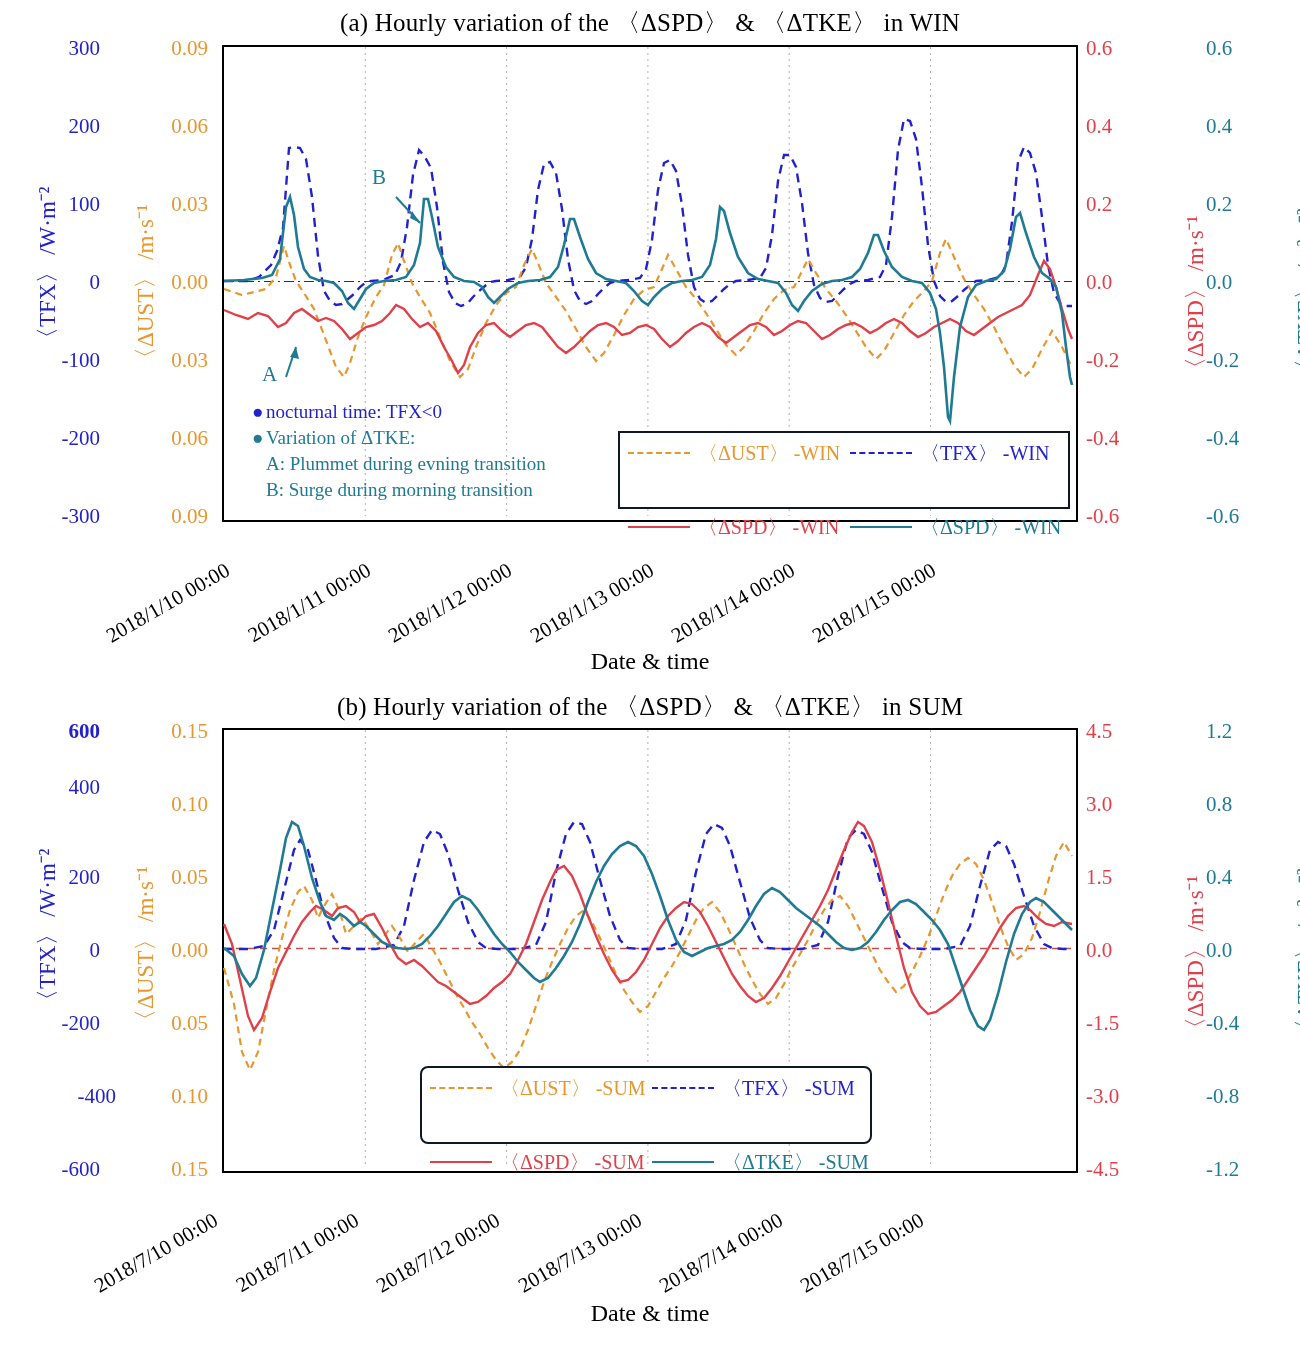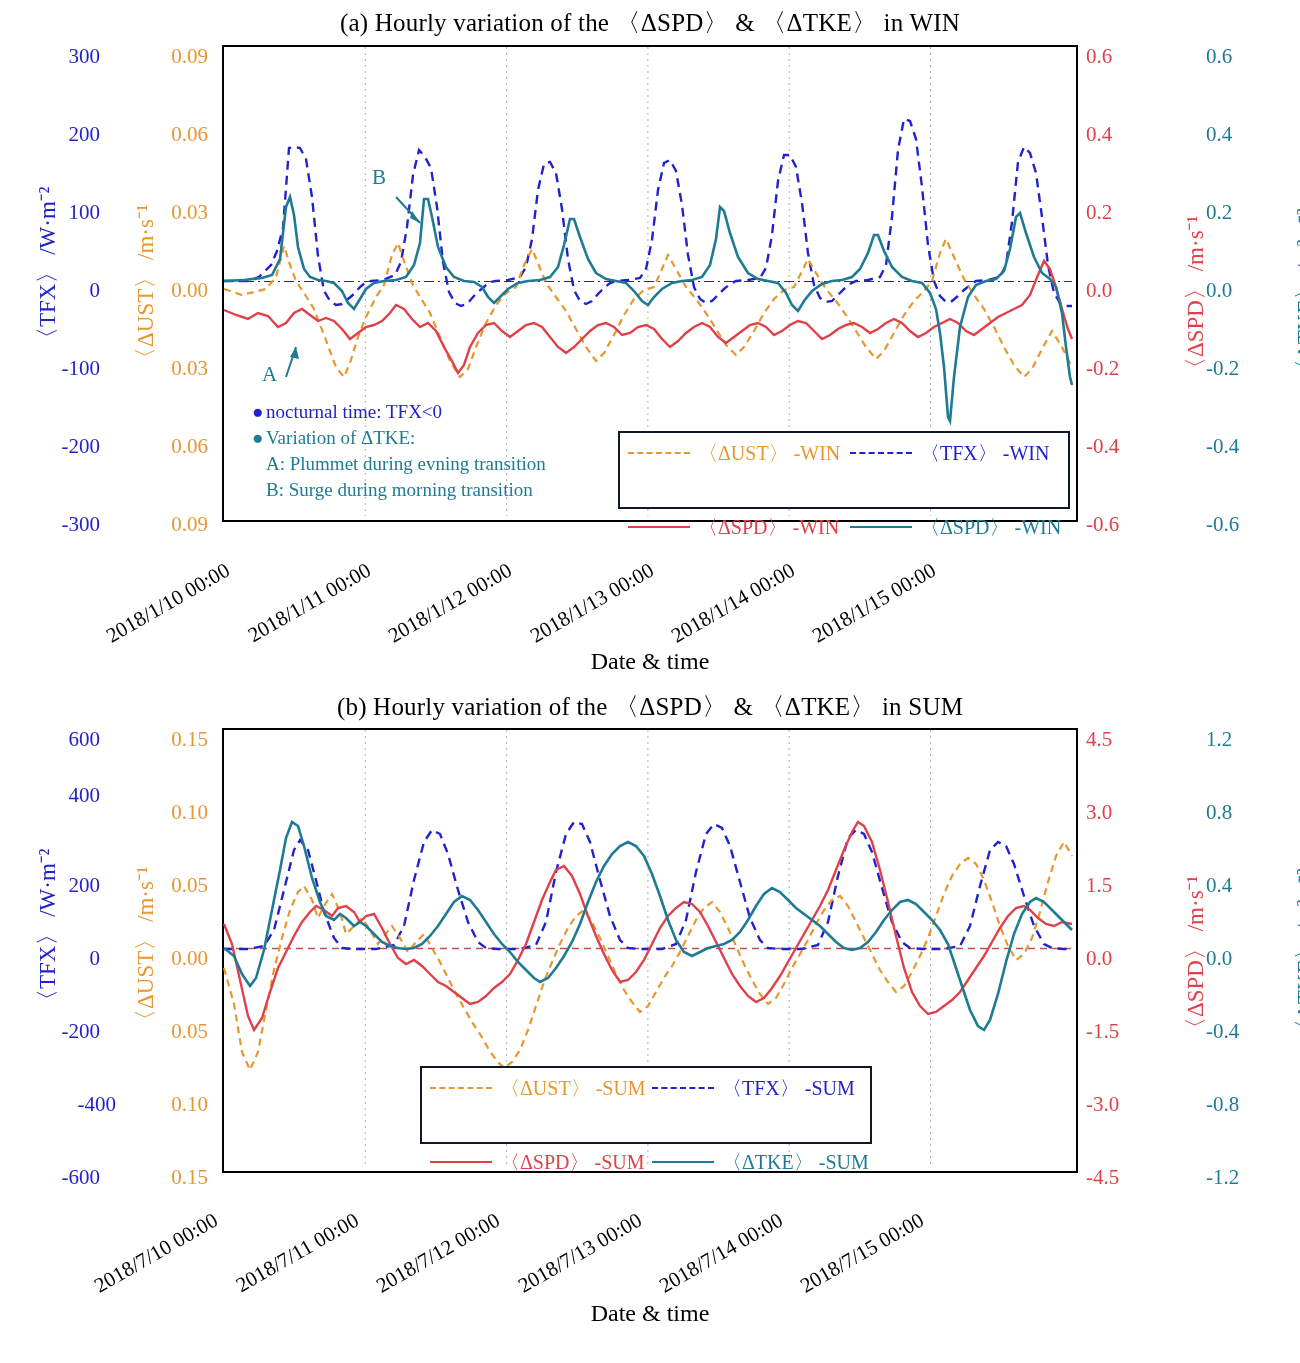--- a/index.html
+++ b/index.html
@@ -3,21 +3,21 @@
 <meta charset="utf-8">
 <style>
   html,body{margin:0;padding:0;background:#fff;}
   body{width:1300px;height:1363px;font-family:"Liberation Serif",serif;color:#000;overflow:hidden;}
   .panel{position:relative;width:1300px;}
   .panel-a{height:682px;}
   .panel-b{height:681px;}
   .title{position:absolute;left:0;width:1300px;text-align:center;font-size:25px;letter-spacing:.2px;}
   .plotbox{position:absolute;border:2px solid #000;background:#fff;}
   svg{position:absolute;top:0;left:0;overflow:visible;}
-  .tick{position:absolute;font-size:21px;text-align:right;white-space:nowrap;margin-top:8px;}
+  .tick{position:absolute;font-size:21px;text-align:right;white-space:nowrap;}
   .tick-left{text-align:right;}
   .tick-right{text-align:left;}
   .blue{color:#2222cc;}
   .orange{color:#e8962e;}
   .red{color:#e0404a;}
   .teal{color:#1f7a94;}
   .vaxis{position:absolute;transform-origin:0 0;white-space:nowrap;font-size:23px;}
   .xtick{position:absolute;font-size:21px;white-space:nowrap;transform-origin:100% 50%;transform:rotate(-30deg);}
   .xaxis-title{position:absolute;width:1300px;text-align:center;font-size:24px;}
   .legendbox{position:absolute;border:2px solid #0f172a;background:#fff;}
@@ -185,21 +185,21 @@
 
       <polyline fill="none" stroke="#2222cc" stroke-width="2.4" stroke-dasharray="9,6" points="0,219 24,219 40,216 50,200 60,160 70,120 76,110 84,120 92,150 100,182 110,208 118,218 130,219 152,219 170,215 180,196 190,150 200,112 208,100 216,104 224,124 234,160 244,192 254,212 262,218 274,219 296,219 312,215 322,192 332,142 342,104 350,92 358,94 366,112 376,150 386,186 396,210 404,218 416,219 438,219 452,214 462,190 472,142 482,104 490,94 498,98 506,116 516,152 526,188 536,210 544,218 556,219 578,219 594,215 604,192 614,146 624,108 632,100 640,104 648,122 658,158 668,192 678,212 686,218 698,219 720,219 736,216 746,196 756,156 766,120 774,112 782,116 790,134 800,166 810,196 820,214 828,218 840,219 848,219"></polyline>
 
       <polyline fill="none" stroke="#e8962e" stroke-width="2.2" stroke-dasharray="7,5" points="0,238 10,274 18,322 26,340 34,322 42,280 50,240 58,208 66,180 74,162 80,156 88,170 94,188 100,176 108,164 116,182 122,204 130,196 138,188 146,200 154,214 160,206 168,196 176,208 184,222 192,212 200,204 208,218 216,232 224,248 232,264 240,278 248,292 256,304 264,318 272,330 280,338 288,332 296,320 304,300 312,276 320,252 328,232 336,214 344,198 352,186 360,180 368,192 376,208 384,226 392,244 400,260 408,272 416,282 424,276 432,262 440,248 448,236 456,222 464,206 472,190 480,178 488,172 496,182 504,198 512,216 520,234 528,250 536,264 544,274 552,268 560,254 568,238 576,224 584,210 592,194 600,180 608,170 616,166 624,176 632,192 640,208 648,224 656,240 664,252 672,262 680,256 688,242 696,226 704,208 712,186 720,164 728,146 736,134 744,128 752,134 760,150 768,172 776,196 784,216 792,230 800,224 808,208 816,182 824,152 832,126 840,112 848,126"></polyline>
 
       <polyline fill="none" stroke="#e0404a" stroke-width="2.4" points="0,194 8,214 16,250 24,286 30,300 38,288 46,262 54,238 62,222 70,206 78,192 86,182 92,176 100,180 108,186 114,178 122,176 130,182 136,192 142,186 150,184 158,198 166,214 174,228 182,234 190,230 198,236 206,244 214,252 222,256 230,262 238,268 246,274 254,272 262,266 270,258 278,252 286,244 294,230 302,214 310,192 318,170 326,152 332,140 340,136 348,146 356,164 364,186 372,206 380,224 388,240 396,252 404,250 412,242 420,230 428,214 436,198 444,186 452,178 460,172 468,174 476,182 484,196 492,212 500,228 508,244 516,256 524,266 532,272 540,268 548,258 556,246 564,232 572,218 580,204 588,190 596,176 604,160 612,140 620,120 628,102 634,92 640,96 648,112 656,140 664,172 672,206 680,238 688,262 696,276 704,284 712,282 720,276 728,270 736,262 744,250 752,238 760,226 768,212 776,198 784,186 792,178 800,176 806,180 814,188 822,194 830,196 838,192 848,194"></polyline>
 
       <polyline fill="none" stroke="#1f7a94" stroke-width="2.6" points="0,218 10,226 18,244 26,256 32,248 40,220 48,180 56,140 62,108 68,92 74,96 80,116 88,148 96,172 102,186 110,190 116,184 122,188 130,196 136,192 142,196 150,204 158,212 166,216 174,218 182,219 190,218 198,214 206,206 214,196 222,184 230,172 238,166 246,170 254,180 262,192 270,204 278,214 286,222 294,232 302,240 310,248 316,252 324,248 332,238 340,226 348,212 356,194 364,172 372,152 380,136 388,124 396,116 404,112 412,116 420,126 428,144 436,166 444,190 452,210 460,222 468,226 476,222 484,218 492,216 500,214 508,210 516,202 524,190 532,176 540,164 548,158 556,162 564,170 572,178 580,184 588,190 596,196 604,204 612,212 620,218 628,220 636,218 644,212 652,202 660,190 668,180 676,172 684,170 692,174 700,182 708,190 716,200 724,214 730,232 738,256 746,280 754,296 760,300 766,290 774,264 782,232 790,204 798,184 806,172 812,168 820,172 828,180 836,188 844,196 848,200"></polyline>
     </svg>
 
-    <div class="legendbox" style="left:196px;top:336px;width:448px;height:74px;">
+    <div class="legendbox" style="left:196px;top:336px;width:448px;height:74px;border-radius:8px;">
       <div class="legend-row" style="margin-top:3px;">
         <div class="legend-cell" style="width:222px;padding-left:8px;">
           <span class="swatch">
               <i style="border-top:2.4px dashed #e8962e;"></i>
             </span>
           <span class="lab orange">〈ΔUST〉 -SUM</span>
         </div>
         <div class="legend-cell" style="width:214px;">
           <span class="swatch">
               <i style="border-top:2.4px dashed #2222cc;"></i>
@@ -217,21 +217,21 @@
         <div class="legend-cell" style="width:214px;align-items:center;">
           <span class="swatch">
               <i style="border-top:2.6px solid #1f7a94;"></i>
             </span>
           <span class="lab teal">〈ΔTKE〉 -SUM</span>
         </div>
       </div>
     </div>
   </div>
 
-  <div class="tick blue tick-left" style="left:10px;top:37px;width:90px;">600</div>
+  <div class="tick blue tick-left" style="left:10px;top:37px;width:90px;font-weight:bold;">600</div>
   <div class="tick blue tick-left" style="left:10px;top:93px;width:90px;">400</div>
   <div class="tick blue tick-left" style="left:10px;top:183px;width:90px;">200</div>
   <div class="tick blue tick-left" style="left:10px;top:256px;width:90px;">0</div>
   <div class="tick blue tick-left" style="left:10px;top:329px;width:90px;">-200</div>
   <div class="tick blue tick-left" style="left:26px;top:402px;width:90px;">-400</div>
   <div class="tick blue tick-left" style="left:10px;top:475px;width:90px;">-600</div>
 
   <div class="tick orange tick-left" style="left:108px;top:37px;width:100px;">0.15</div>
   <div class="tick orange tick-left" style="left:108px;top:110px;width:100px;">0.10</div>
   <div class="tick orange tick-left" style="left:108px;top:183px;width:100px;">0.05</div>

